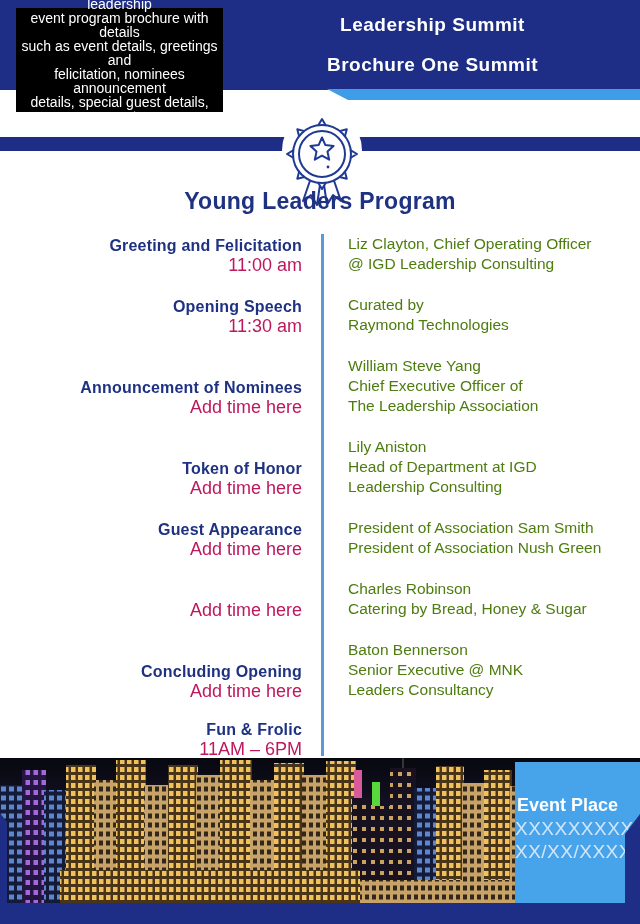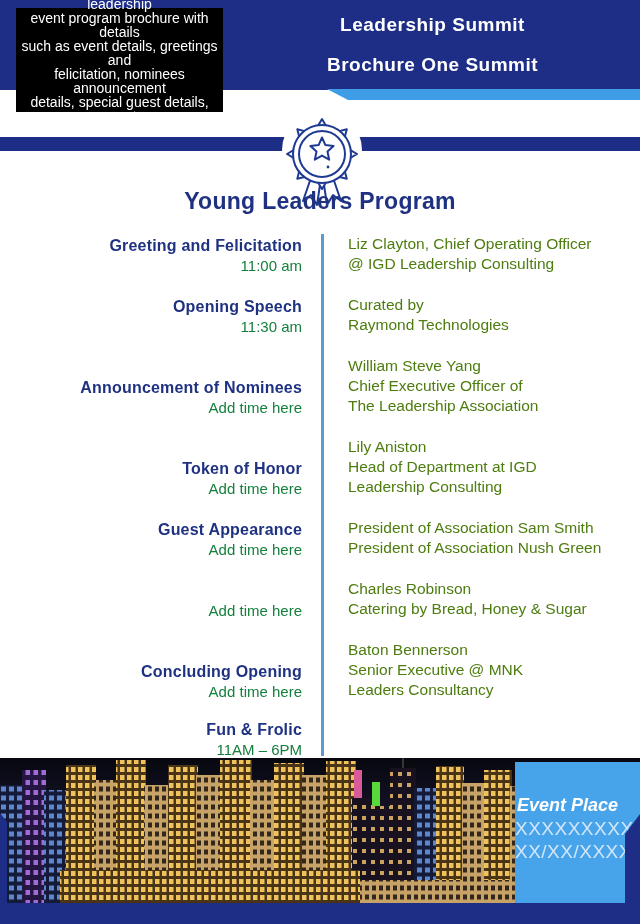--- a/index.html
+++ b/index.html
@@ -34,28 +34,28 @@
     position:absolute;left:0;right:0;top:188px;text-align:center;
     color:#1f3282;font-weight:bold;font-size:23px;letter-spacing:.3px;
   }
   
   .schedule{position:absolute;left:0;top:234px;width:640px;}
   .divider{position:absolute;left:321px;top:234px;width:3px;height:522px;background:#5b9bd5;}
   .row{display:flex;align-items:flex-end;margin-bottom:21px;}
   .cell-left{width:302px;text-align:right;flex:none;}
   .cell-right{margin-left:46px;flex:1;color:#4d7c0f;font-size:15.5px;line-height:20px;white-space:pre-line;}
   .item-title{color:#1f3282;font-weight:bold;font-size:16px;line-height:18px;letter-spacing:.2px;}
-  .item-time{color:#15803d;font-size:15px;line-height:17px;margin-top:2px;}
+  .item-time{color:#be185d;font-size:18px;line-height:17px;margin-top:2px;}
   
   .skyline{position:absolute;left:0;top:758px;width:640px;height:147px;}
   .event-box{
     position:absolute;left:515px;top:762px;width:125px;height:141px;background:#47a3ea;
     box-sizing:border-box;padding:32px 22px 0 0;text-align:right;
   }
-  .event-label{color:#ffffff;font-weight:bold;font-size:18px;line-height:23px;font-style:italic;}
+  .event-label{color:#ffffff;font-weight:bold;font-size:18px;line-height:23px;}
   .event-value{color:#d2e6fa;font-size:19px;line-height:23px;letter-spacing:.5px;}
   .bottom-bar{position:absolute;left:0;top:903px;width:640px;height:21px;background:#1e2e87;}
   .accent-left{
     position:absolute;left:0;top:813px;width:7px;height:111px;background:#1e2e87;
     clip-path:polygon(0 0,100% 9px,100% 100%,0 100%);
   }
   .accent-right{
     position:absolute;left:625px;top:814px;width:15px;height:110px;background:#1e2e87;
     clip-path:polygon(100% 0,100% 100%,0 100%,0 20px);
   }

